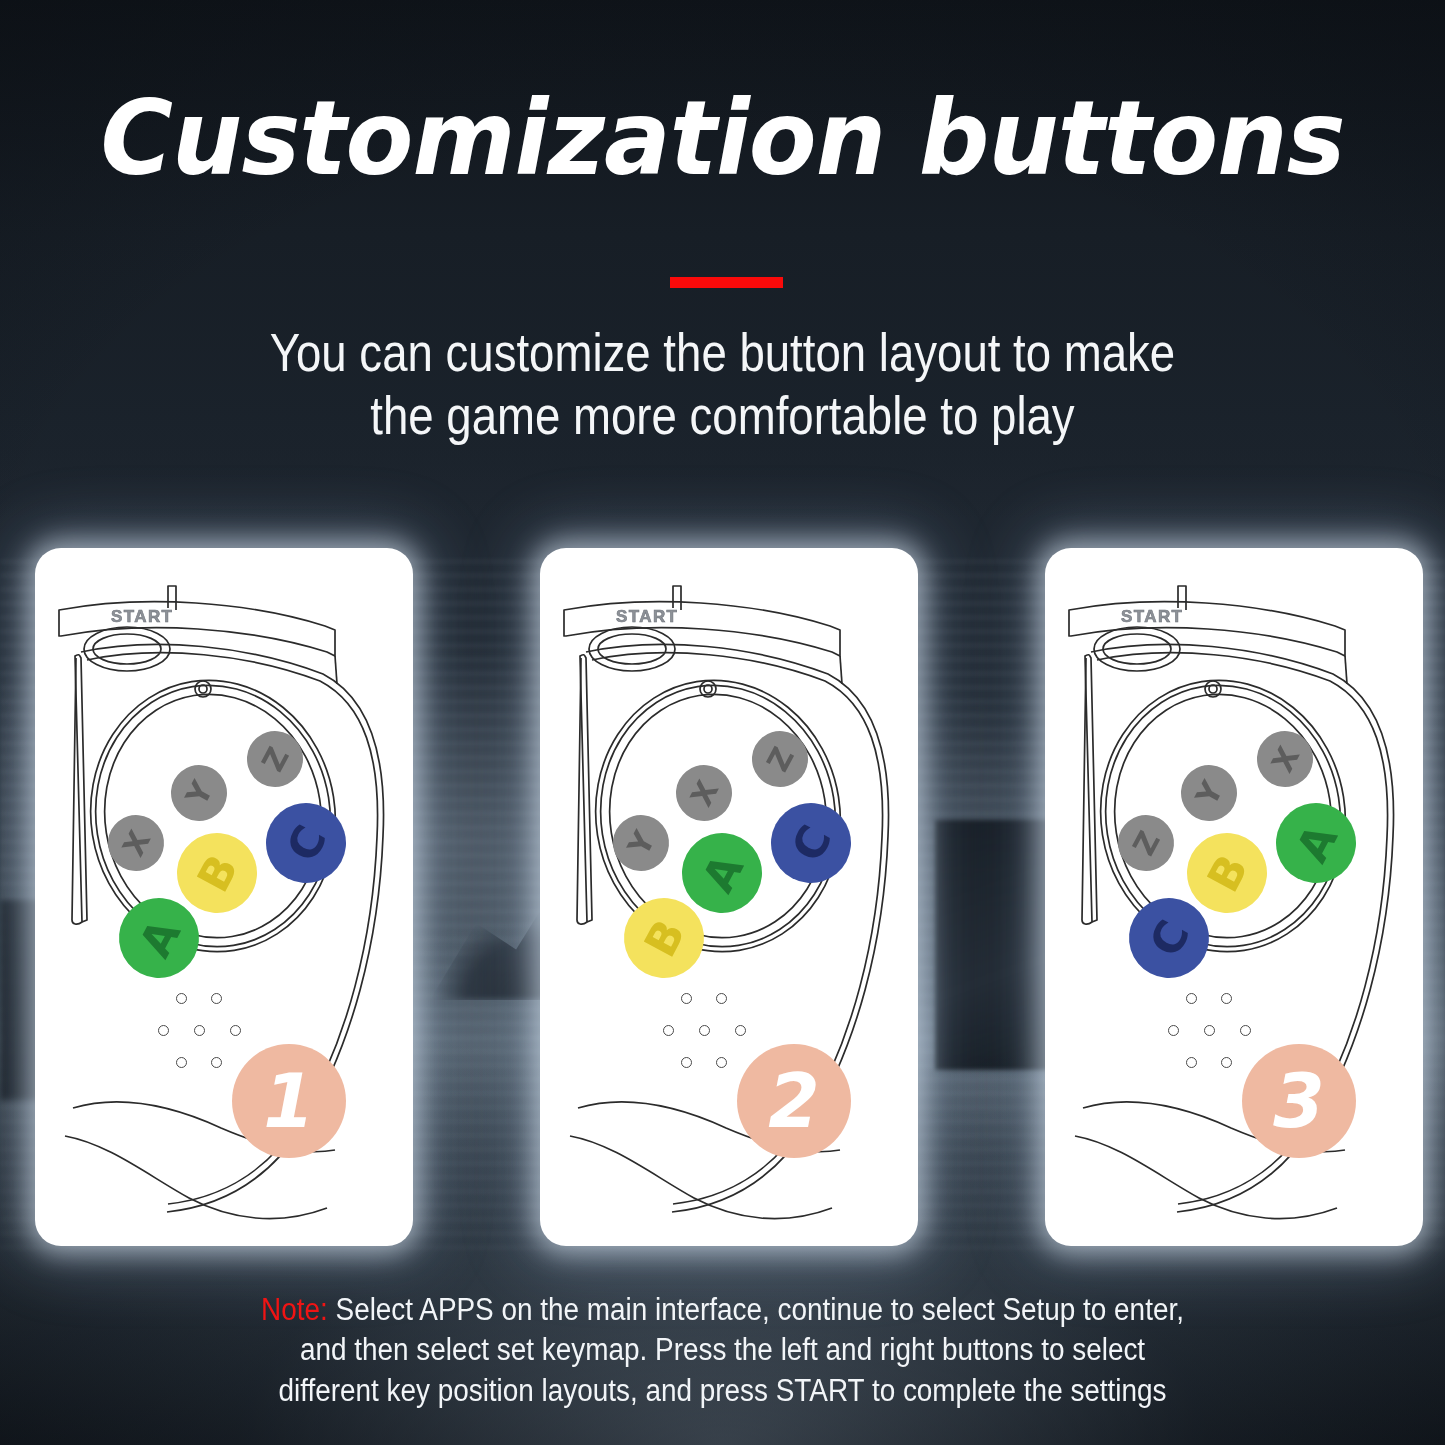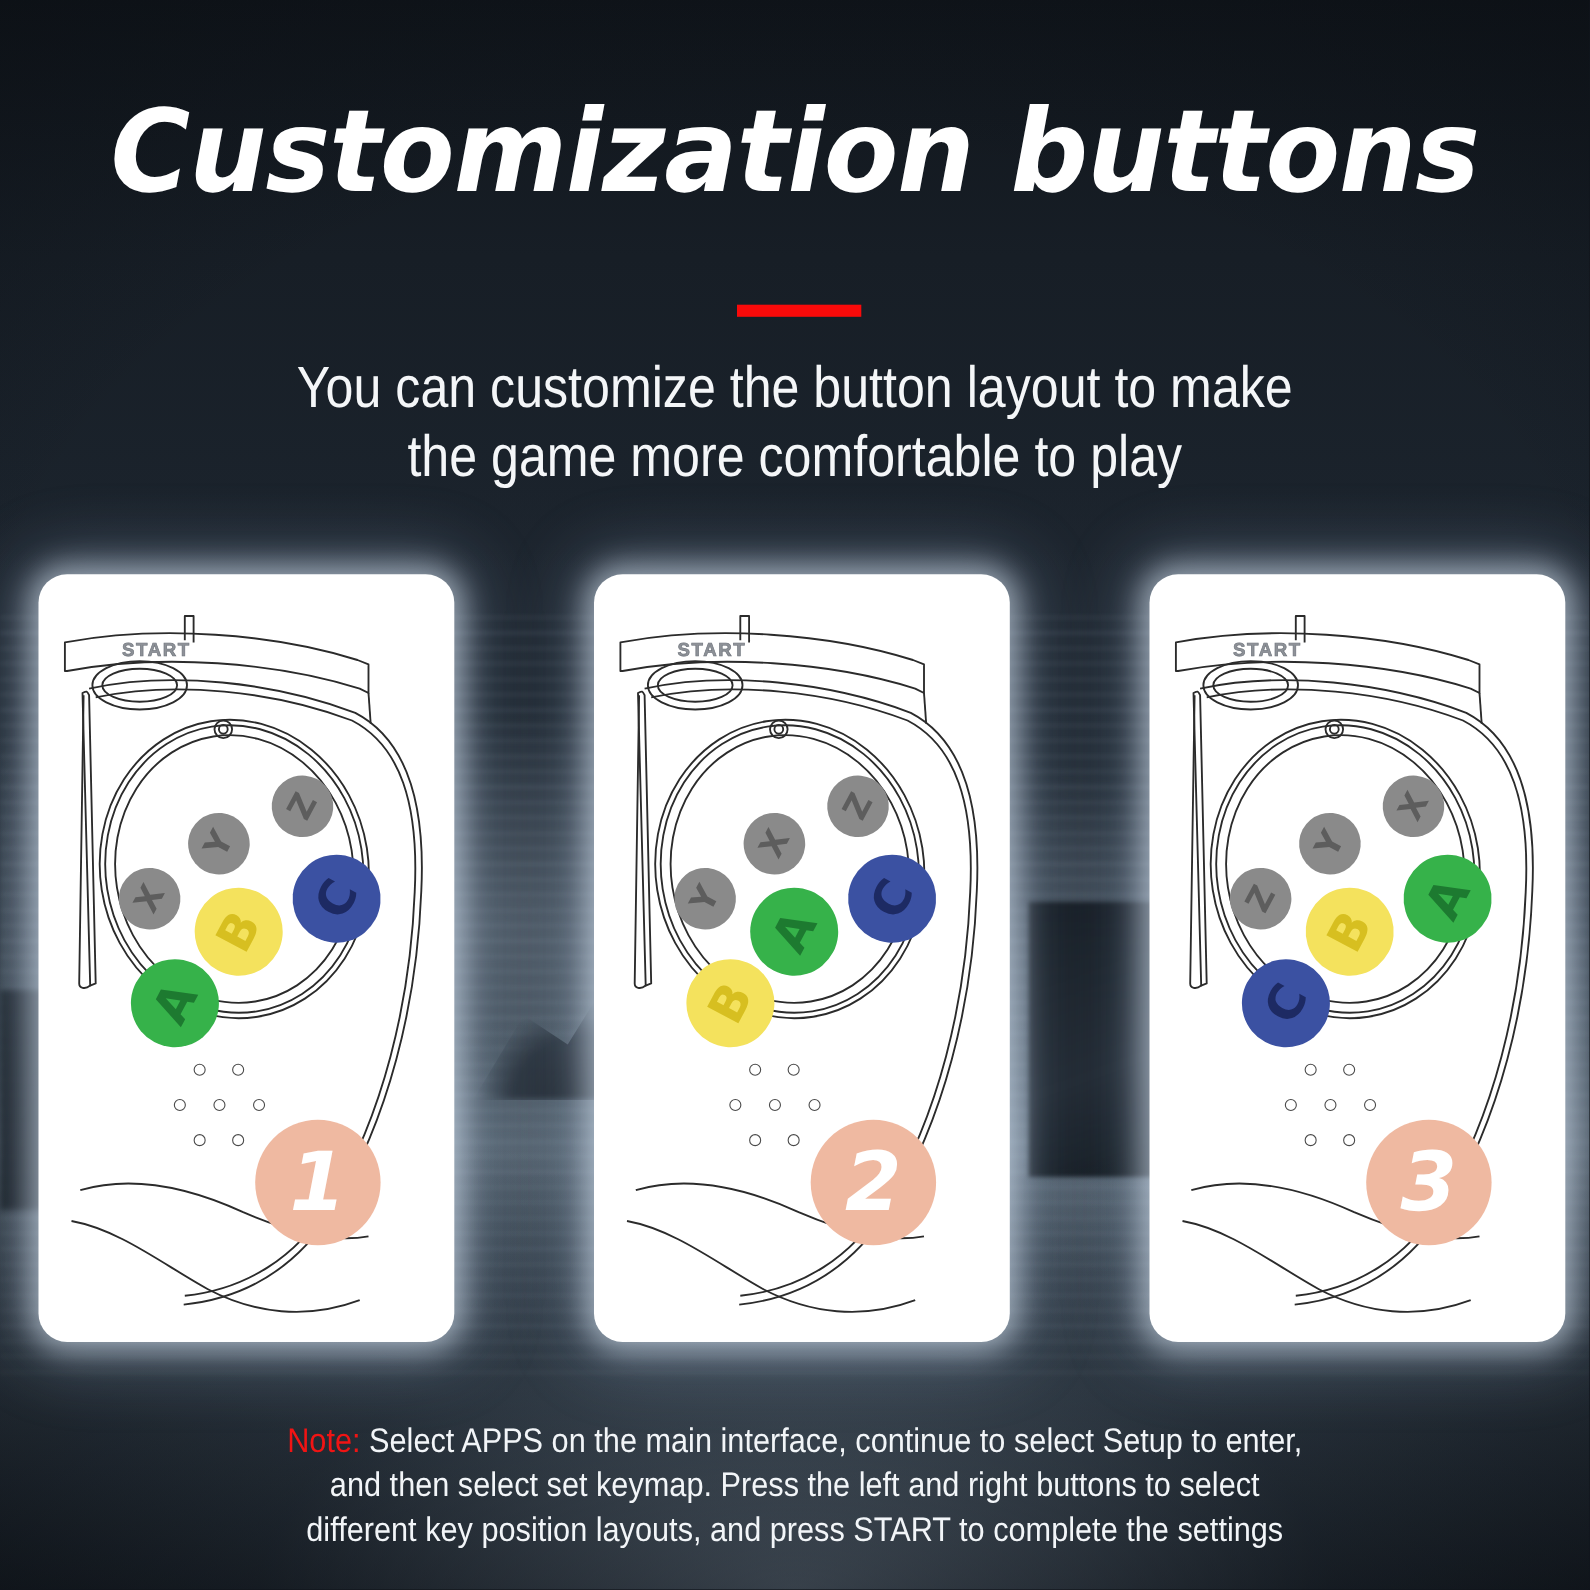--- a/index.html
+++ b/index.html
@@ -42,21 +42,21 @@
     font-size:104px;font-weight:700;font-style:italic;color:#ffffff;
     letter-spacing:-1px;line-height:1;white-space:nowrap;
     transform:scaleX(.95);}
   .rule{position:absolute;left:670px;top:277px;width:113px;height:11px;background:#fa0a0a;}
   .subtitle{position:absolute;left:110px;right:110px;top:322px;text-align:center;
     font-family:"Liberation Sans", sans-serif;
     font-size:53px;font-weight:400;color:#f4f6f8;line-height:1.18;
     transform:scaleX(.86);transform-origin:center top;}
 
   
-  .card{position:absolute;top:522px;width:378px;height:698px;background:#fff;
+  .card{position:absolute;top:548px;width:378px;height:698px;background:#fff;
     border-radius:26px;
     box-shadow:0 0 26px 8px rgba(225,238,252,.55), 0 0 62px 18px rgba(170,195,225,.28);text-align:right;}
   .card.c1{left:35px;} .card.c2{left:540px;} .card.c3{left:1045px;}
 
   .pad{position:absolute;inset:0;}
   .pad svg{position:absolute;left:0;top:0;width:378px;height:698px;display:block;}
 
   .startlabel{position:absolute;left:76px;top:59px;
     font-family:"Liberation Sans", sans-serif;font-size:17px;font-weight:700;
     color:#8e9298;letter-spacing:1.4px;

